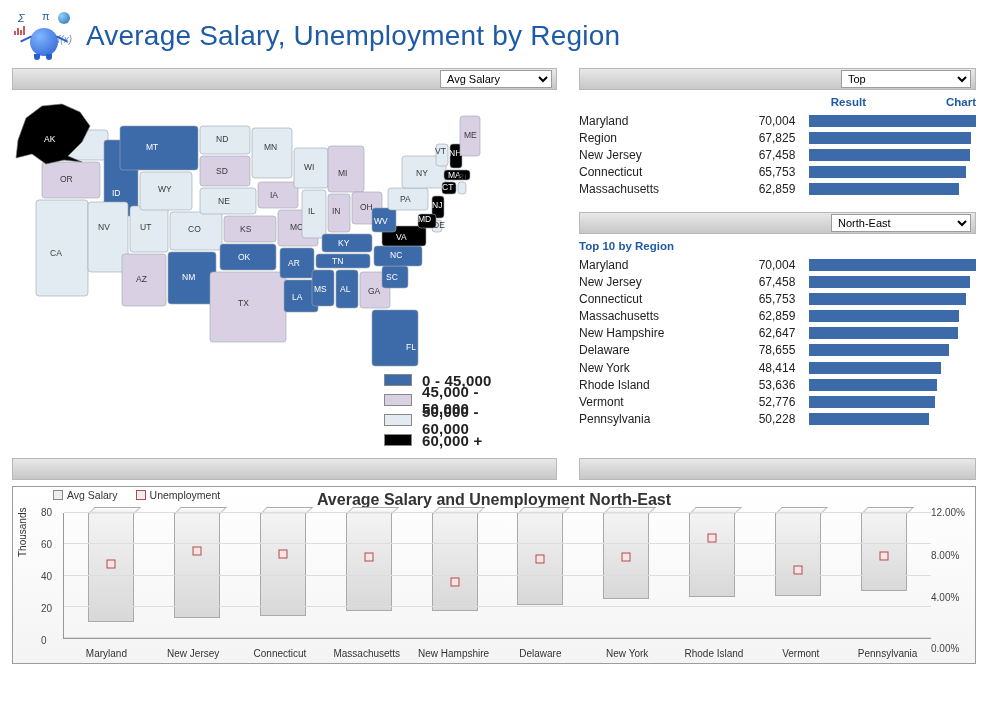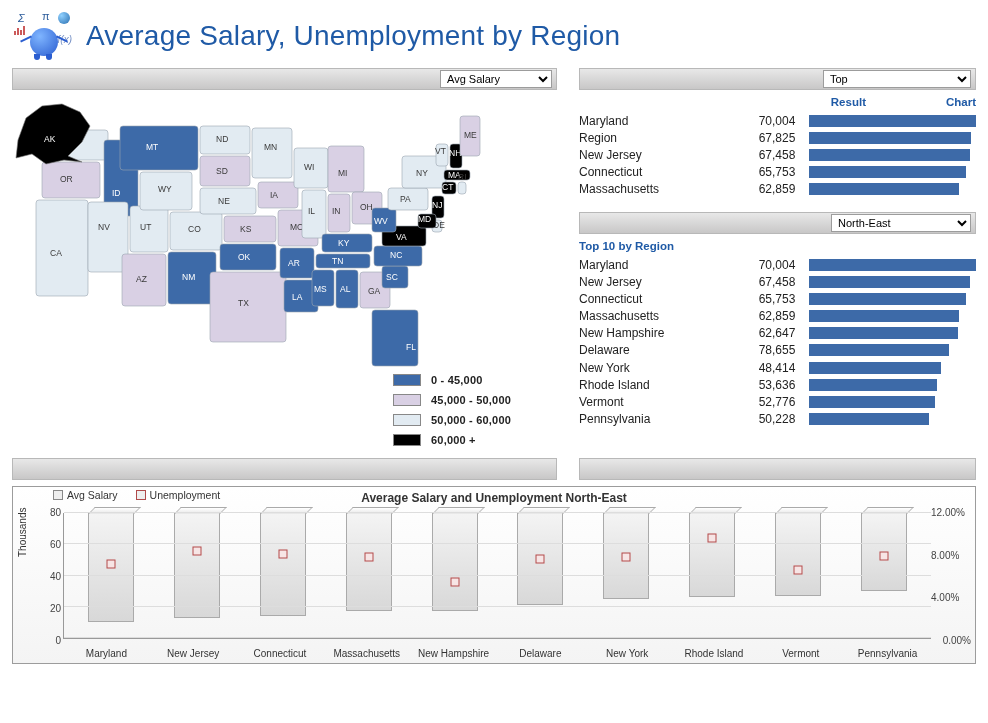--- a/index.html
+++ b/index.html
@@ -74,22 +74,22 @@
   
   .map-box { height: 350px; position: relative; }
   .map-box svg { position:absolute; left:0; top:0; }
   .state-label {
     font: 8.5px "Segoe UI", sans-serif;
     fill: #3a3a3a;
     pointer-events: none;
   }
   .state-label.light { fill: #fff; }
   .legend {
-    position:absolute; right:36px; bottom:-4px;
-    font-size:11px;
+    position:absolute; right:45px; bottom:-4px;
+    font-size:15px;
   }
   .legend .row { display:flex; align-items:center; gap:10px; height:20px;}
   .legend .sw { width:28px; height:12px; border:1px solid #888;}
   .legend .lbl { width:90px; color:#222; font-weight:600; letter-spacing:.2px;}
 
   
   .table-title {
     display:flex; align-items:center; gap:60px;
     color:#1f5aa6; font-weight:700; font-size:11.5px; margin:4px 0 4px 0;
   }
@@ -122,35 +122,35 @@
     position:absolute; left:40px; top:2px;
     font-size:10.5px; color:#333;
     display:flex; gap:18px;
   }
   .chart-legend .item { display:flex; align-items:center; gap:4px;}
   .chart-legend .sq {
     width:10px;height:10px;border:1px solid #888;background:#eee;
   }
   .chart-legend .sq.u { border-color:#b04a4a; }
   .chart-title {
-    text-align:center; font-weight:700; font-size:12px; margin-top:2px;
+    text-align:center; font-weight:700; font-size:16px; margin-top:2px;
   }
   .plot {
     position:absolute; left:50px; right:44px; top:26px; bottom:24px;
     border-left:1px solid #999; border-bottom:1px solid #999;
   }
   .y-axis-label {
     position:absolute; left:4px; top:70px;
     transform: rotate(-90deg); transform-origin: left top;
     font-size:10px; color:#333;
   }
   .y-tick, .y2-tick {
     position:absolute; font-size:10px; color:#444;
   }
-  .y-tick { left:28px; width:20px; text-align:right;}
+  .y-tick { left:28px; width:20px; text-align:left;}
   .y2-tick { right:4px; width:40px; text-align:left;}
   .grid {
     position:absolute; left:0; right:0; height:0;
     border-top:1px solid #ddd;
   }
   .bars-row {
     position:absolute; left:4px; right:4px; bottom:0; top:0;
     display:flex; justify-content:space-around; align-items:flex-end;
   }
   .barcol { width:54px; position:relative; height:100%; display:flex; justify-content:center;}
@@ -334,21 +334,21 @@
           <div class="row">
             <span class="sw" style="background: rgb(0, 0, 0);"></span>
             <span class="lbl">60,000 +</span>
           </div>
         </div>
     </div>
   </div>
 
   <div class="col-right">
     <div class="toolbar">
-      <select class="sel" style="width:148px">
+      <select class="sel" style="width:130px">
         <option>Top</option>
       </select>
     </div>
 
     <div class="table-title">
       <span class="spacer"></span>
       <span>Result</span>
       <span style="margin-left:20px">Chart</span>
     </div>
     <div class="tbl" id="top5">
@@ -557,18 +557,18 @@
       <span>Pennsylvania</span>
     </div>
   <div id="yTicks">
       <span class="y-tick" style="top: 148px;">0</span>
       <span class="y-tick" style="top: 116px;">20</span>
       <span class="y-tick" style="top: 84px;">40</span>
       <span class="y-tick" style="top: 52px;">60</span>
       <span class="y-tick" style="top: 20px;">80</span>
     </div>
   <div id="y2Ticks">
-      <span class="y2-tick" style="top: 148px; text-align: right;">0.00%</span>
+      <span class="y2-tick" style="top: 156px;">0.00%</span>
       <span class="y2-tick" style="top: 105.333px;">4.00%</span>
       <span class="y2-tick" style="top: 62.6667px;">8.00%</span>
       <span class="y2-tick" style="top: 20px;">12.00%</span>
     </div>
 </div>
 
 </body></html>

